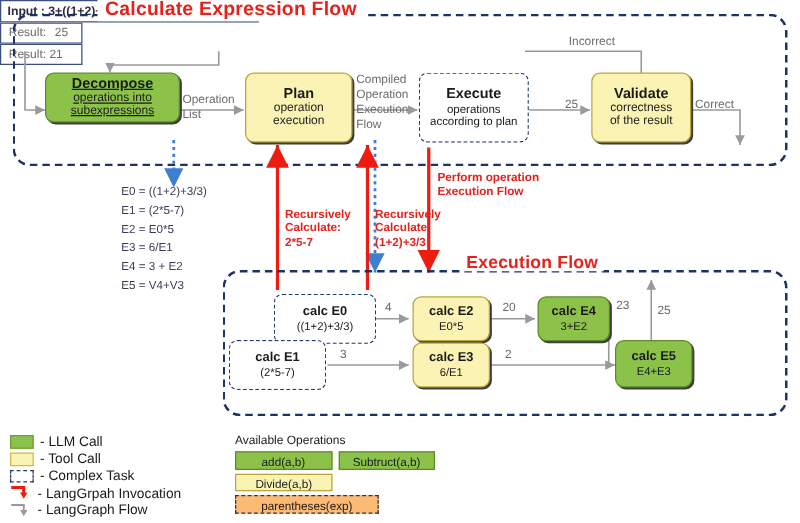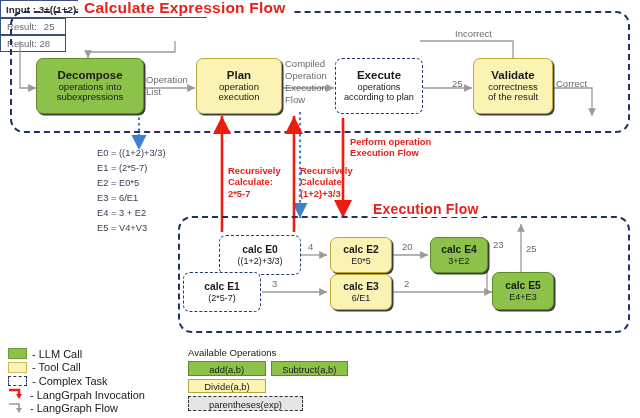--- a/index.html
+++ b/index.html
@@ -29,21 +29,21 @@
   .legrow{display:flex;align-items:center;height:13.6px;}
   .swatch{width:17px;height:9px;margin-right:5px;flex:0 0 auto;}
   .sw-green{background:#8CC24A;border:1px solid #6e9c36;}
   .sw-yellow{background:#FAF3B4;border:1px solid #cbbc58;}
   .sw-dash{border:1.4px dashed #24386b;background:#fff;height:8px;}
   .ops{position:absolute;font-size:9.6px;}
   .opbox{box-sizing:border-box;display:flex;align-items:flex-end;justify-content:center;
          height:14.5px;font-size:9.4px;}
   .opgreen{background:#8CC24A;border:1.2px solid #5f8a2c;}
   .opyellow{background:#FAF3B4;border:1.2px solid #b9a73a;}
-  .opdash{background:#e5e5e5;border:1.4px dashed #333;}
+  .opdash{background:#fdba74;border:1.4px dashed #333;}
 </style>
 </head>
 <body>
 
 <div class="region" style="left:10px;top:11px;width:620px;height:122px;"></div>
 
 <div class="title" style="left:78px;top:-1px;background:#fff;padding:0 6px;">Calculate Expression Flow</div>
 
 <div class="plainbox" style="left:3px;top:22px;width:207px;height:18px;padding-left:5px;">
   <span style="font-size:9.8px;color:#2b2b3d;font-weight:bold;">Input : 3+((1+2)+3/3)*5+6/(2*5-7)</span>
@@ -79,21 +79,21 @@
   <path d="M139,112 L139,150" stroke="#3f7fd0" stroke-width="2.2" fill="none" stroke-dasharray="2.5,3" marker-end="url(#ba)"></path>
 
   <path d="M300,112 L300,218" stroke="#3f7fd0" stroke-width="2.2" fill="none" stroke-dasharray="2.5,3" marker-end="url(#ba)"></path>
 
   <path d="M343,118 L343,218" stroke="#EE1C10" stroke-width="2.6" fill="none" marker-end="url(#ra)"></path>
 
   <path d="M222,232 L222,116" stroke="#EE1C10" stroke-width="2.6" fill="none" marker-end="url(#ra)"></path>
   <path d="M294,232 L294,116" stroke="#EE1C10" stroke-width="2.6" fill="none" marker-end="url(#ra)"></path>
 </svg>
 
-<div class="node green" style="left:36px;top:58px;width:108px;height:56px;font-size:9.6px;">
+<div class="node green" style="left:36px;top:58px;width:108px;height:40px;font-size:9.6px;text-decoration:underline;">
   <div class="t" style="font-size:11.5px;">Decompose</div>
   <div>operations into</div>
   <div>subexpressions</div>
 </div>
 
 <div class="node yellow" style="left:196px;top:58px;width:86px;height:56px;font-size:9.6px;">
   <div class="t" style="font-size:11.5px;">Plan</div>
   <div>operation</div>
   <div>execution</div>
 </div>
@@ -139,21 +139,21 @@
 Calculate:
 (1+2)+3/3</div>
 <div class="redlbl" style="left:350px;top:136px;font-size:9.4px;">Perform operation
 Execution Flow</div>
 
 <div class="region" style="left:178px;top:216px;width:452px;height:117px;"></div>
 
 <div class="title" style="left:368px;top:201px;background:#fff;padding:0 5px;font-size:14px;">Execution Flow</div>
 
 <div class="plainbox" style="left:489px;top:205px;width:66px;height:17px;padding-left:6px;">
-  <span class="lbl" style="position:static;font-size:9.6px;">Result: 28</span>
+  <span class="lbl" style="position:static;font-size:9.6px;">Result: 21</span>
 </div>
 
 <svg style="left:0;top:0;width:640px;height:418px;">
 
   <path d="M300,255 L327,255" stroke="#9a9a9a" stroke-width="1.3" fill="none" marker-end="url(#ga)"></path>
 
   <path d="M392,255 L428,255" stroke="#9a9a9a" stroke-width="1.3" fill="none" marker-end="url(#ga)"></path>
 
   <path d="M262,292 L327,292" stroke="#9a9a9a" stroke-width="1.3" fill="none" marker-end="url(#ga)"></path>
 

